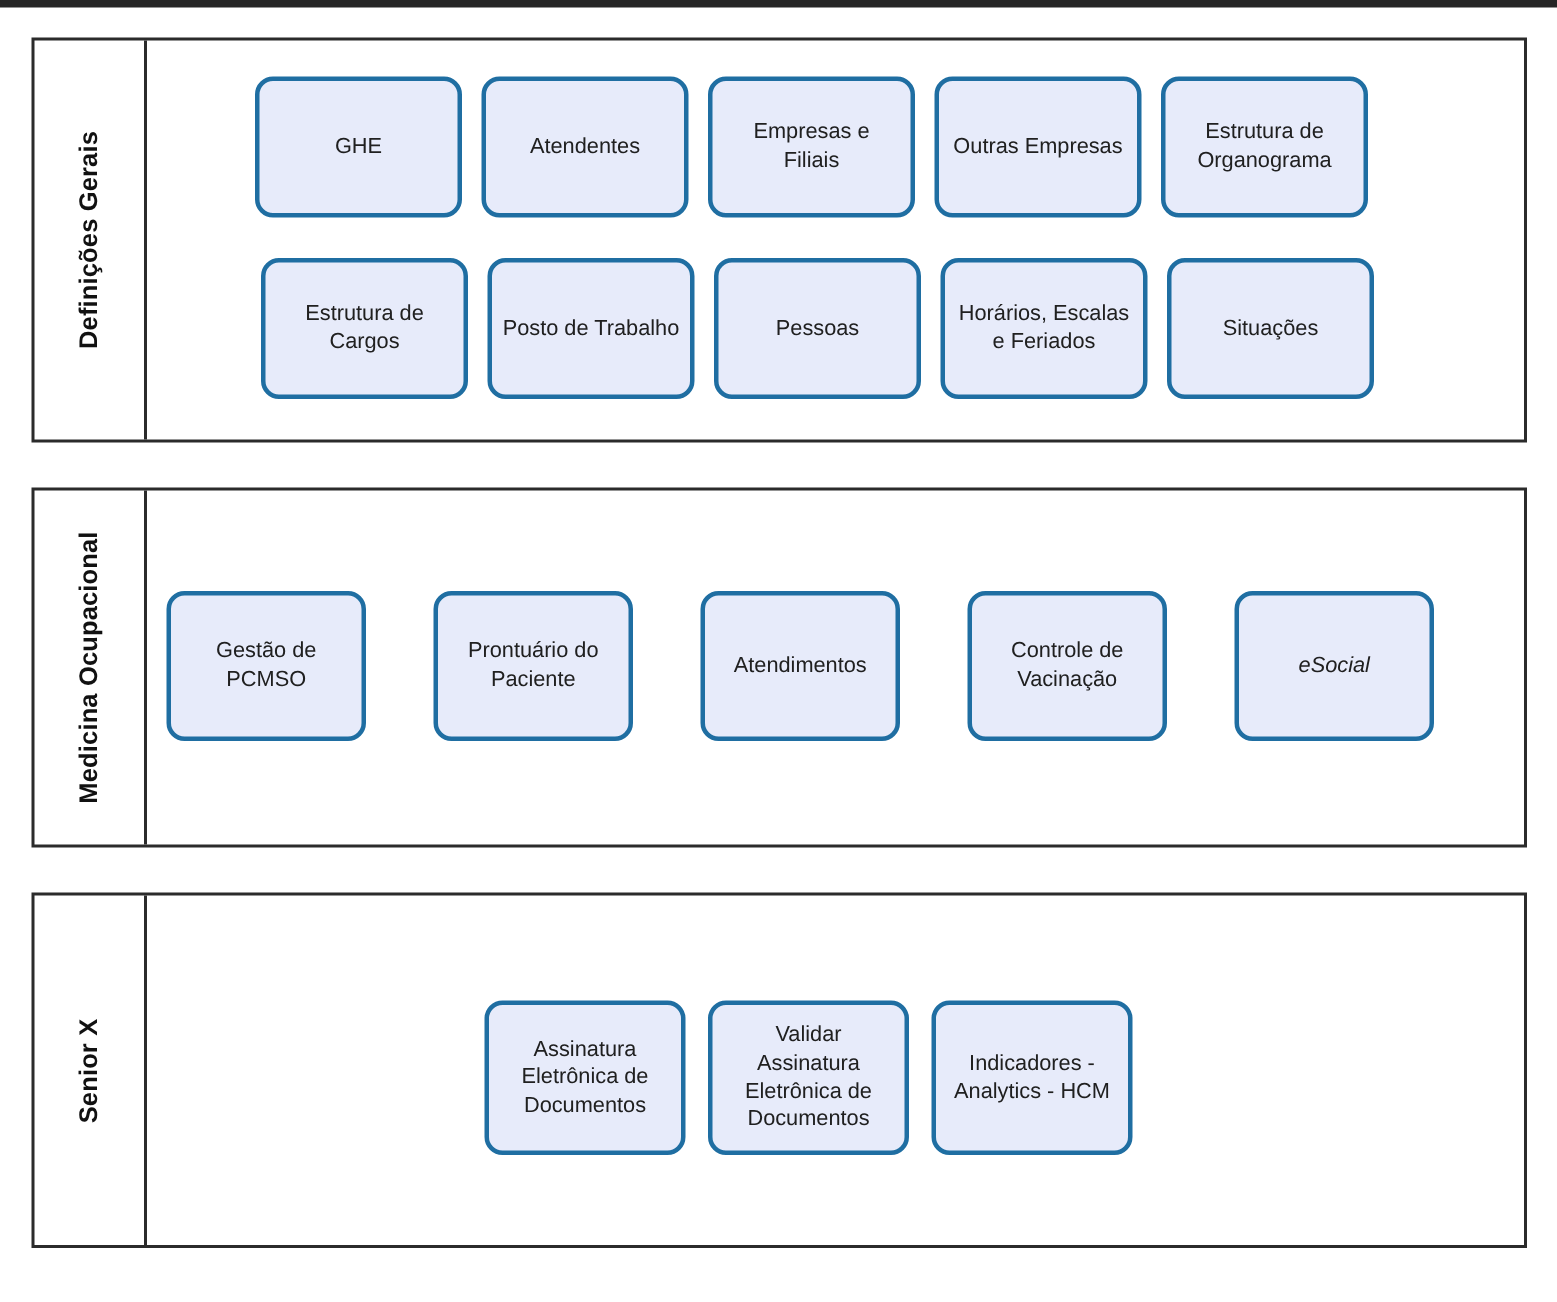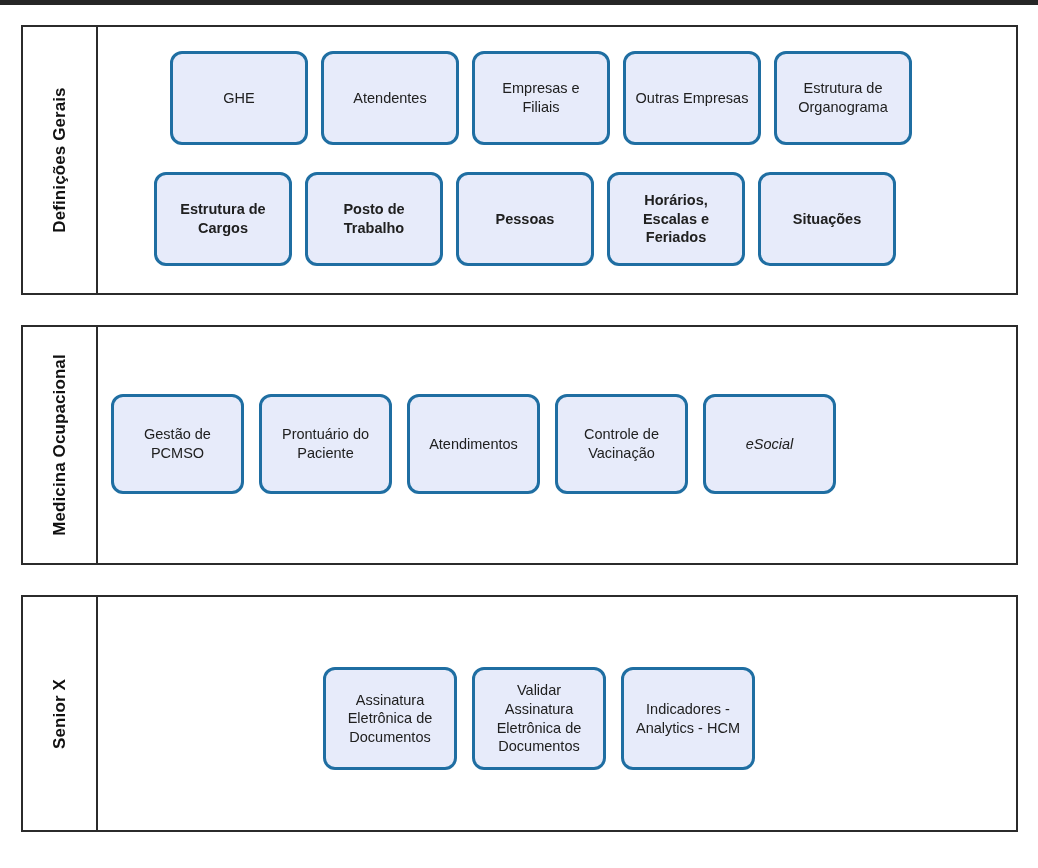--- a/index.html
+++ b/index.html
@@ -94,26 +94,26 @@
     font-size: 14.5px;
     line-height: 1.28;
     padding: 4px 7px;
     font-family: "Liberation Sans", sans-serif;
   }
 
   
   #section-0 .card { width: 138px; height: 94px; margin-right: 13px; }
   #section-0 .card:last-child { margin-right: 0; }
   #row-0-0 { left: 72px; top: 24px; border-radius: 13px; }
-  #row-0-1 { left: 56px; top: 145px; font-weight: bold; }
+  #row-0-1 { left: 76px; top: 145px; }
 
   
   #section-1 .card { width: 133px; height: 100px; margin-right: 15px; }
   #section-1 .card:last-child { margin-right: 0; font-style: italic; }
-  #row-1-0 { left: 13px; top: 67px; }
+  #row-1-0 { left: 13px; top: 67px; gap: 30px; }
 
   
   #section-2 .card { width: 134px; height: 103px; margin-right: 15px; }
   #section-2 .card:last-child { margin-right: 0; }
   #row-2-0 { left: 225px; top: 70px; justify-content: flex-end; }
 </style>
 </head>
 <body>
 
 <div class="top-bar"></div>

